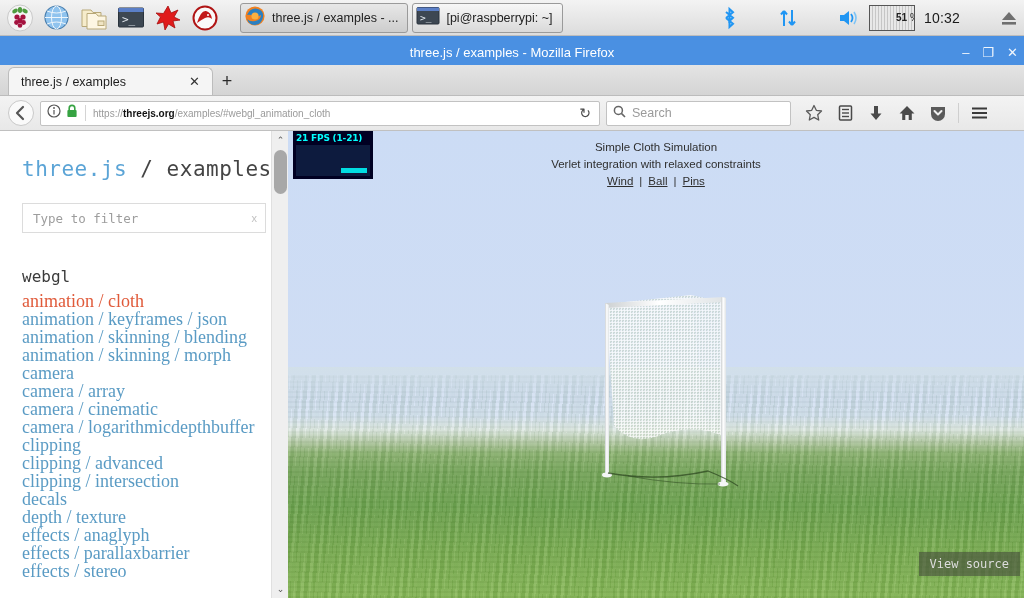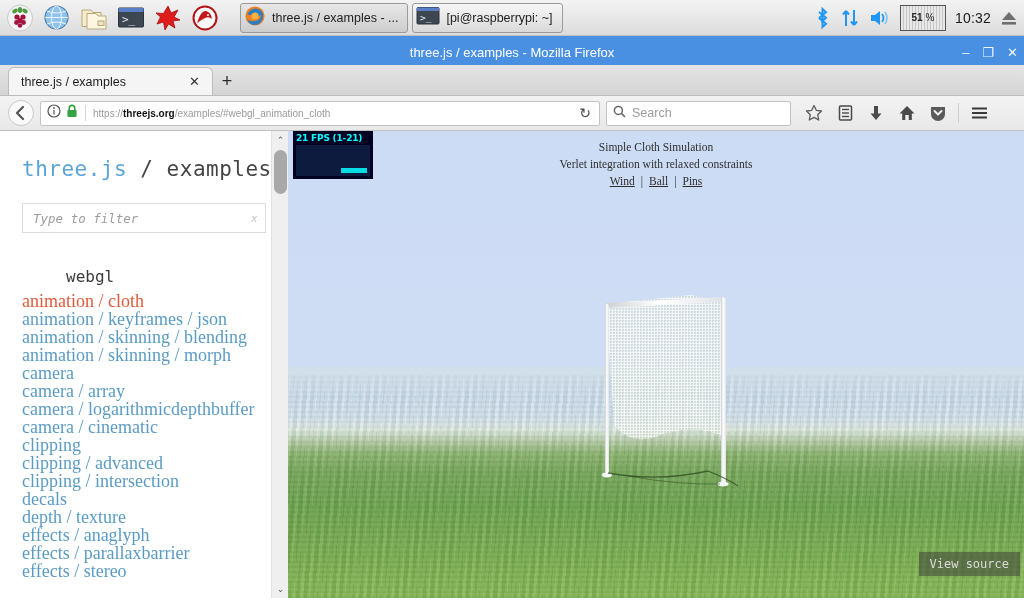--- a/index.html
+++ b/index.html
@@ -34,21 +34,21 @@
     border: 1px solid #9a9a9a;
     border-radius: 3px;
     background: linear-gradient(#f7f7f7, #d9d9d9);
     font-size: 12.5px; color: #222;
     max-width: 206px; white-space: nowrap; overflow: hidden;
     cursor: pointer;
   }
   .winbtn.active { background: linear-gradient(#e7e7e7, #cdcdcd); }
   .winbtn .lbl { overflow: hidden; text-overflow: ellipsis; }
   .tray { margin-left: auto; display: flex; align-items: center; gap: 9px; padding-right: 6px; }
-  .tray-item { display: flex; align-items: center; cursor: pointer; }
+  .tray-item { display: flex; align-items: center; cursor: pointer; padding-left: 31px; }
   .batt {
     border: 1px solid #555; background: #e8e8e8; width: 46px; height: 26px;
     display: flex; align-items: center; justify-content: center; gap: 3px;
     position: relative; overflow: hidden;
   }
   .batt .bnum { font-size: 10px; color: #222; z-index: 2; font-weight: bold;}
   .batt .bpct { font-size: 10px; color: #222; z-index: 2; }
   .batt .spark {
     position: absolute; left: 0; bottom: 0; width: 100%; height: 100%;
     background:
@@ -124,33 +124,33 @@
 
   .sidebar {
     width: 288px; height: 467px; background: #fff; position: relative;
     overflow: hidden;
   }
   .sb-title {
     font-family: "DejaVu Sans Mono", "Liberation Mono", monospace;
     font-size: 21px; color: #444; padding: 26px 0 0 22px; letter-spacing: .5px;
   }
   .sb-title .accent { color: #5ba4d6; }
-  .filterwrap { padding: 22px 22px 12px 22px; font-style: italic; }
+  .filterwrap { padding: 22px 22px 12px 22px; }
   .filterbox {
     height: 30px; border: 1px solid #dcdcdc; background: #fff;
     display: flex; align-items: center; padding: 0 8px 0 10px;
   }
   .filterbox .ph {
     flex: 1; font-family: "DejaVu Sans Mono","Liberation Mono", monospace;
     font-size: 12.5px; color: #9d9d9d;
   }
   .filterbox .clr { font-size: 11px; color: #c2c2c2; cursor: pointer; }
   .sb-group {
     font-family: "DejaVu Sans Mono","Liberation Mono", monospace;
-    font-size: 16px; color: #3b3b3b; padding: 22px 0 6px 22px; margin-left: 44px;
+    font-size: 16px; color: #3b3b3b; padding: 22px 0 6px 22px;
   }
   .sb-list { padding-left: 22px; }
   .sb-link {
     font-family: Liberation Serif, serif;
     font-size: 18px; color: #5a9bc4; line-height: 18px;
     cursor: pointer; white-space: nowrap;
   }
   .sb-link.sel { color: #e05a3a; }
 
   .sb-scroll {
@@ -192,21 +192,21 @@
   }
   .stats-txt {
     font-family: "DejaVu Sans", sans-serif; font-weight: bold;
     font-size: 9px; color: #0ff; padding: 2px 0 0 3px; letter-spacing: -.2px;
   }
   .stats-graph { position: absolute; left: 3px; right: 3px; top: 14px; bottom: 3px; background: #0d1b3e; }
   .stats-bars { position: absolute; right: 3px; bottom: 3px; height: 5px; width: 26px; background: #0ff; opacity: .85; }
 
   .overlay-header {
     position: absolute; left: 0; right: 0; top: 8px; text-align: center;
-    font-family: Liberation Serif, serif;
+    font-family: Liberation Sans, sans-serif;
     font-size: 11.5px; color: #2f2f2f; line-height: 17px;
   }
   .overlay-header a { color: #2f2f2f; text-decoration: underline; cursor: pointer; }
   .overlay-header .seps { color: #2f2f2f; }
 
   .viewsource {
     position: absolute; right: 4px; bottom: 22px;
     background: rgba(70,78,60,.62); color: #ddd;
     font-family: "DejaVu Sans Mono","Liberation Mono", monospace;
     font-size: 12px; padding: 5px 11px; cursor: pointer;
@@ -454,22 +454,22 @@
 
         <div class="sb-group">webgl</div>
 
         <div class="sb-list" id="sb-list">
             <div class="sb-link sel">animation / cloth</div>
             <div class="sb-link">animation / keyframes / json</div>
             <div class="sb-link">animation / skinning / blending</div>
             <div class="sb-link">animation / skinning / morph</div>
             <div class="sb-link">camera</div>
             <div class="sb-link">camera / array</div>
+            <div class="sb-link">camera / cinematic</div>
             <div class="sb-link">camera / logarithmicdepthbuffer</div>
-            <div class="sb-link">camera / cinematic</div>
             <div class="sb-link">clipping</div>
             <div class="sb-link">clipping / advanced</div>
             <div class="sb-link">clipping / intersection</div>
             <div class="sb-link">decals</div>
             <div class="sb-link">depth / texture</div>
             <div class="sb-link">effects / anaglyph</div>
             <div class="sb-link">effects / parallaxbarrier</div>
             <div class="sb-link">effects / stereo</div>
           </div>
 

